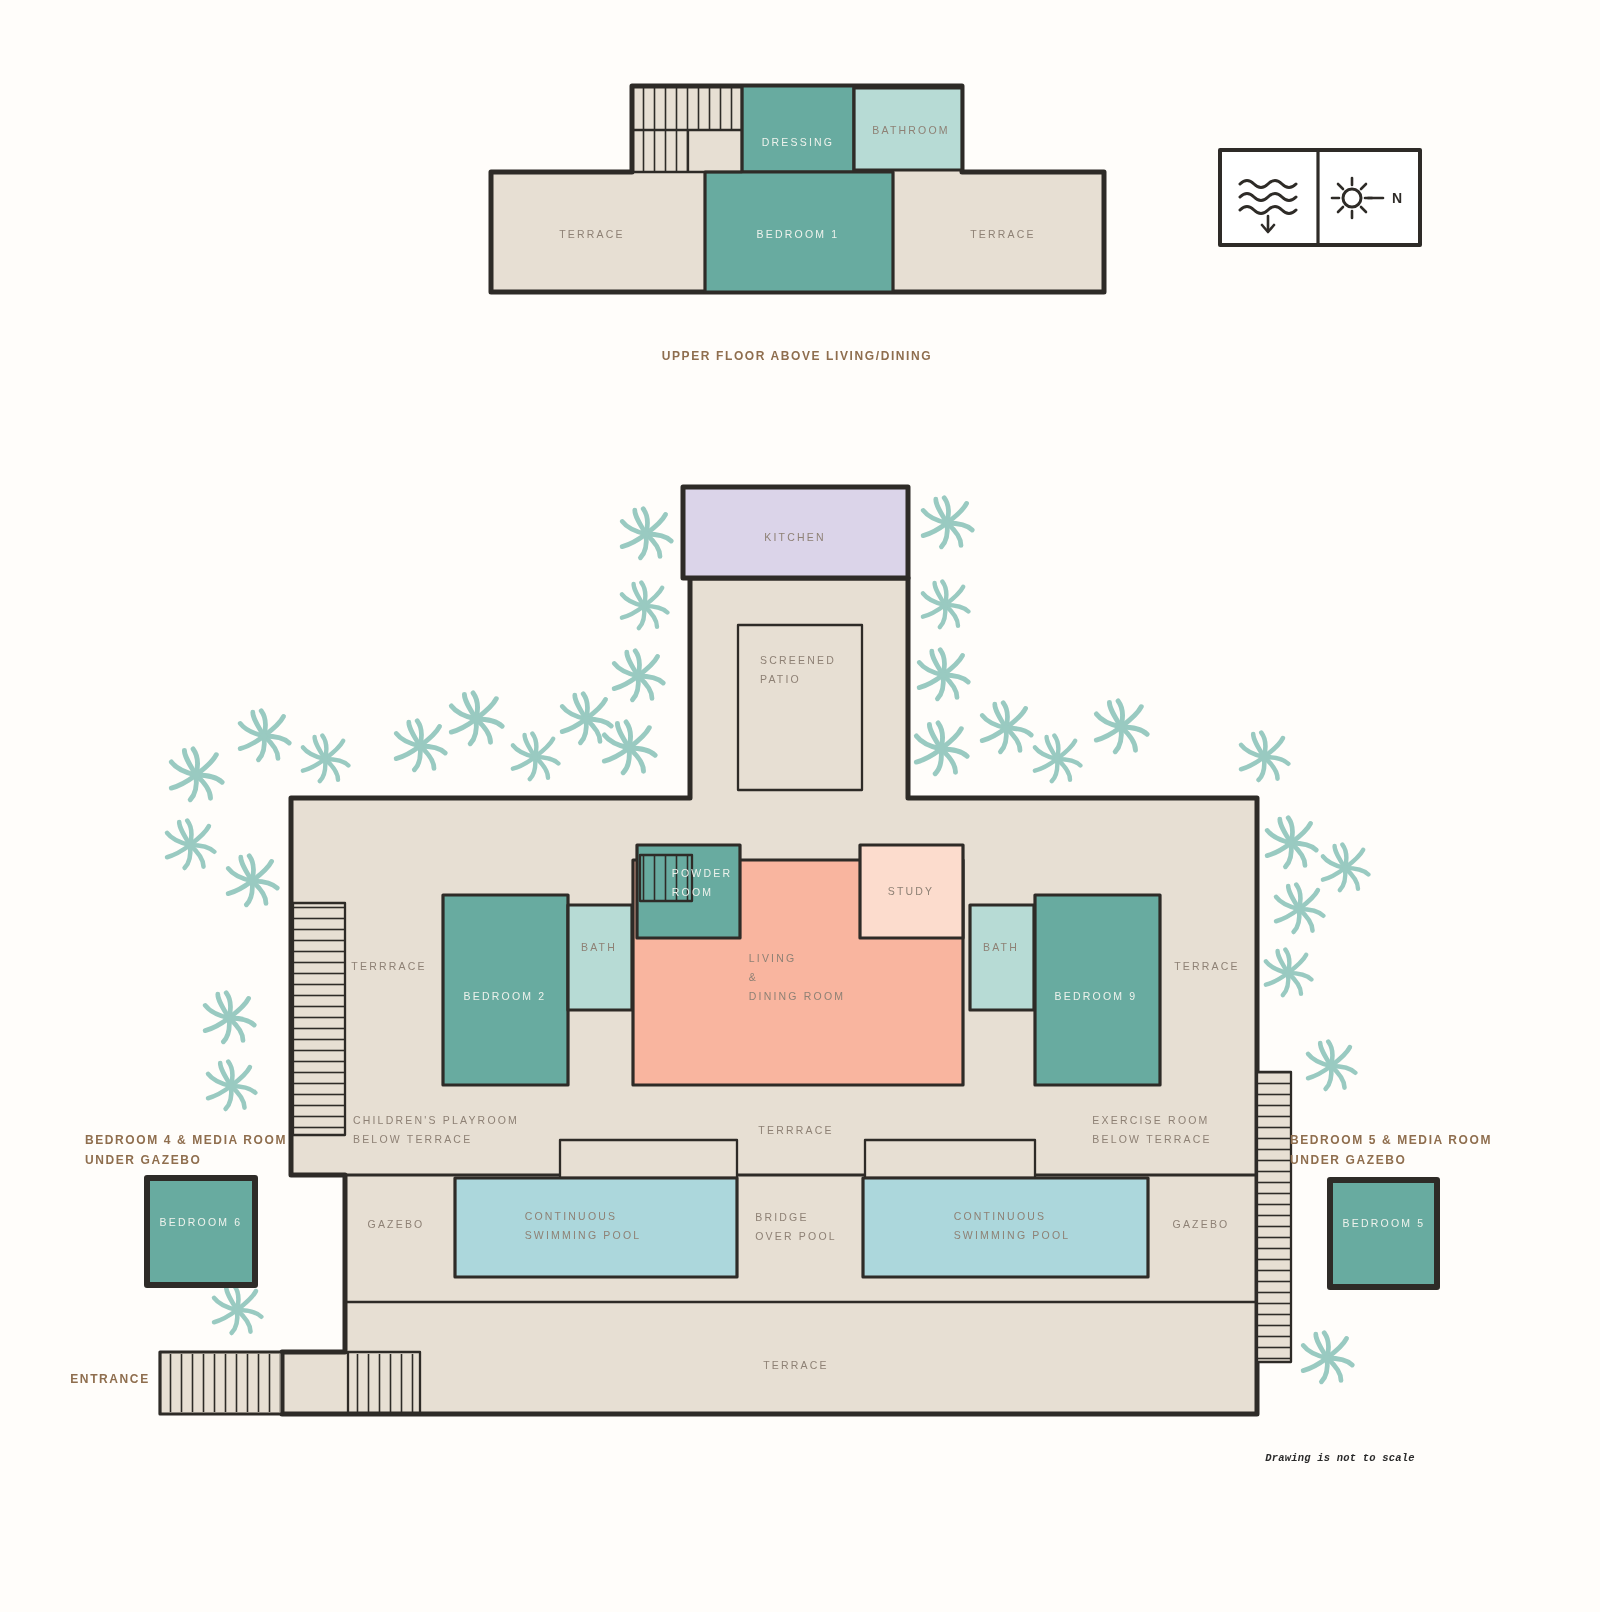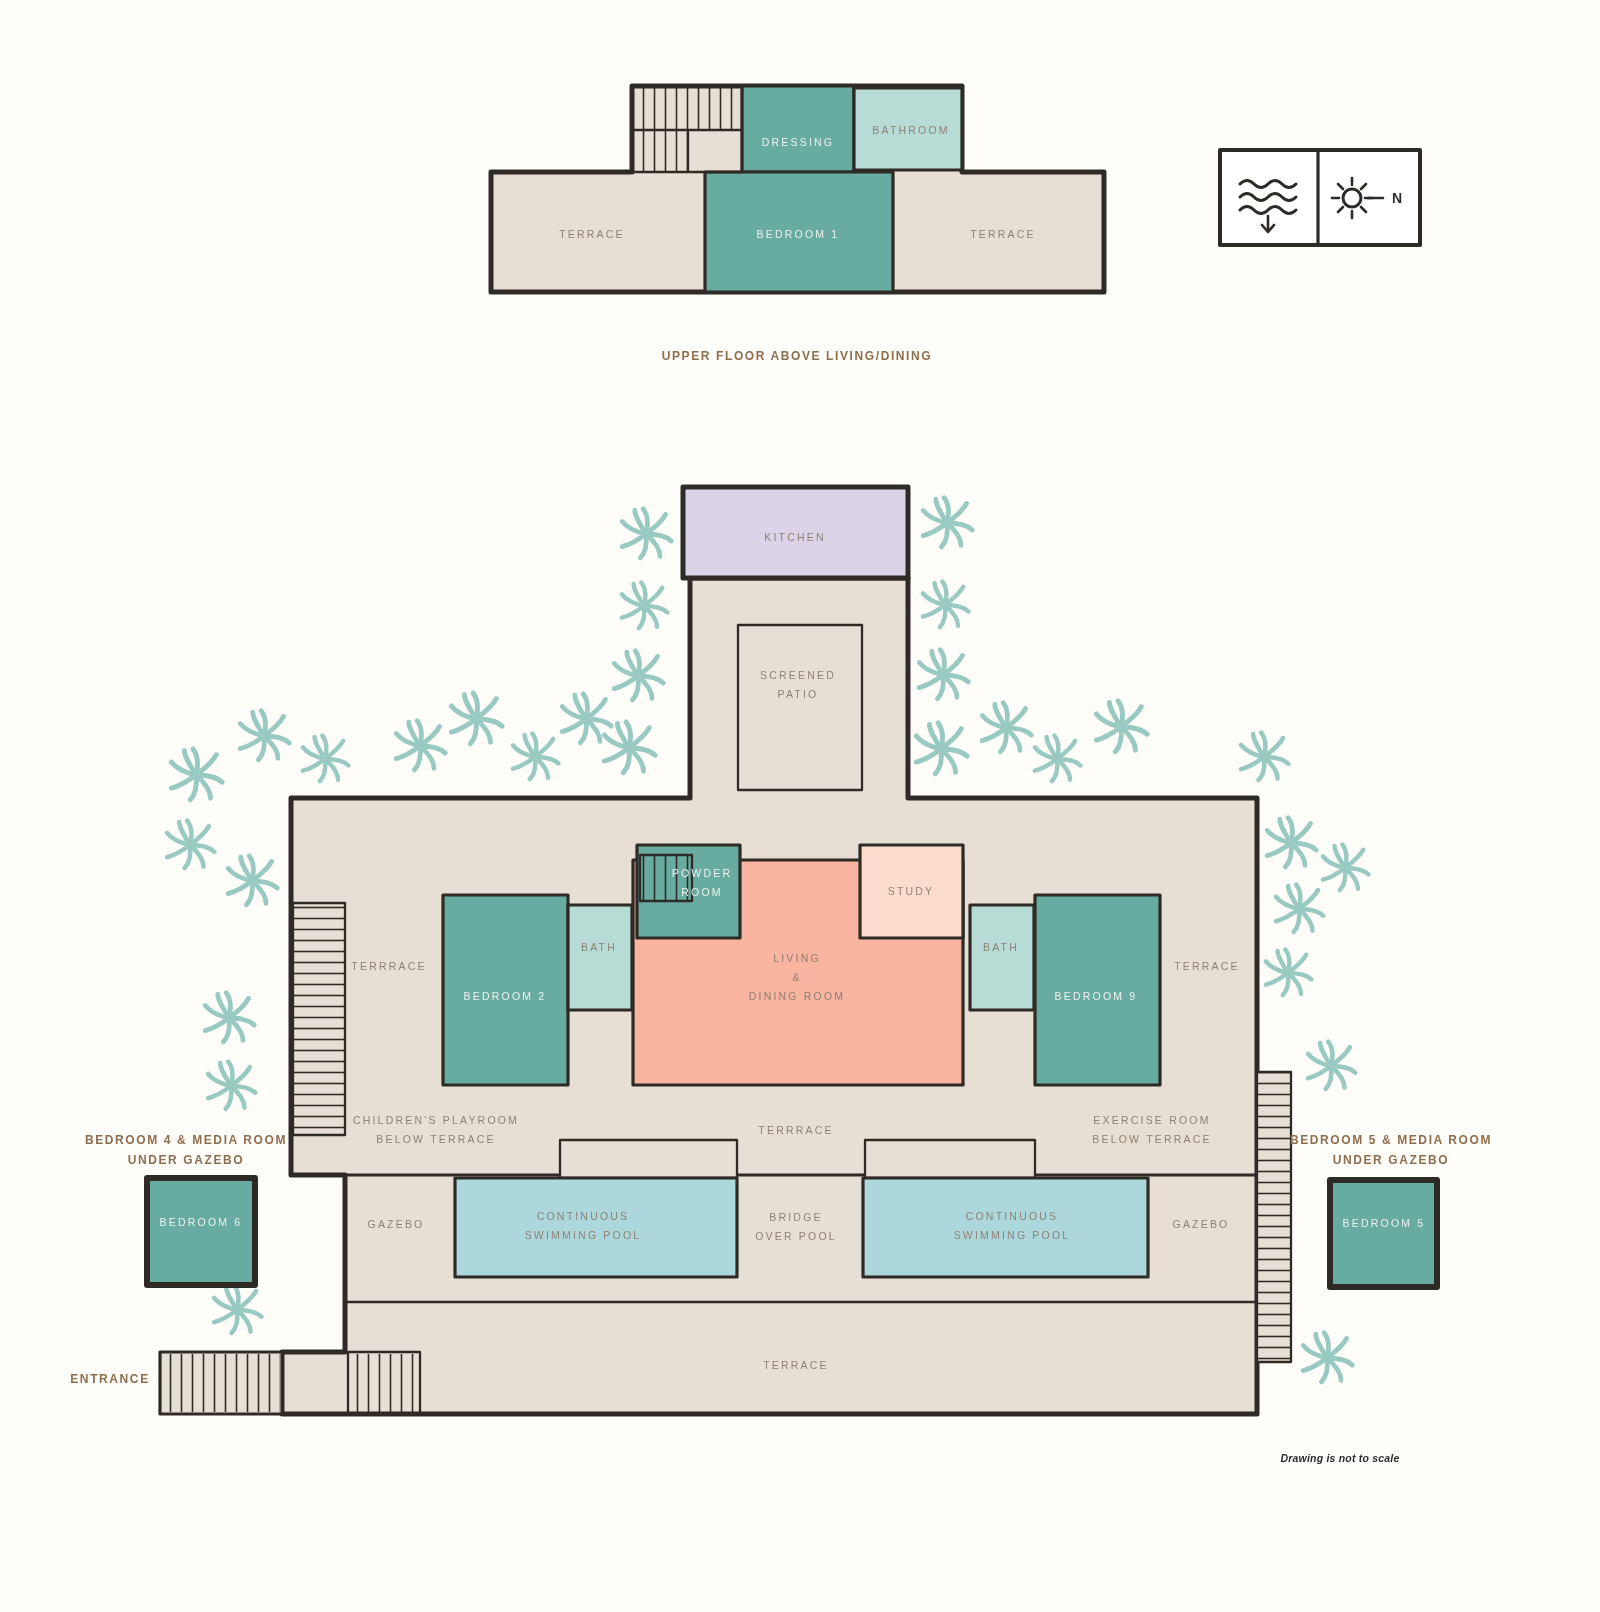--- a/index.html
+++ b/index.html
@@ -20,26 +20,26 @@
   .f-pool{fill:var(--pool)} .f-white{fill:#ffffff} .f-none{fill:none}
   .s5{stroke:var(--ink);stroke-width:5;stroke-linejoin:round}
   .s4{stroke:var(--ink);stroke-width:4;stroke-linejoin:round}
   .s3{stroke:var(--ink);stroke-width:3.2;stroke-linejoin:round}
   .s2{stroke:var(--ink);stroke-width:2.3;stroke-linejoin:round}
 
   
   .labels{position:absolute;inset:0;pointer-events:none}
   .lbl{position:absolute;transform:translate(-50%,-50%);
        font-size:10.5px;letter-spacing:2.2px;color:var(--label);
-       white-space:pre-line;text-align:center;line-height:1.8;
+       white-space:pre-line;line-height:1.8;
        font-family:"Liberation Sans",sans-serif}
   .lbl.on-teal{color:var(--teal-label)}
   .lbl.accent{font-weight:bold;color:var(--accent);font-size:12px;letter-spacing:1.6px;line-height:1.7}
   .lbl.north{font-weight:bold;color:var(--ink);font-size:14px;letter-spacing:0}
-  .lbl.script{font-family:Liberation Sans, sans-serif;font-style:italic;font-weight:bold;
+  .lbl.script{font-family:Liberation Mono, monospace;font-style:italic;font-weight:bold;
               font-size:10.5px;letter-spacing:.2px;color:#2b2b2b;white-space:nowrap}
 </style>
 </head>
 <body>
 
 <div class="canvas">
 
   <svg class="plan-svg" viewBox="0 0 1600 1612">
     <defs>
       <pattern id="hv" width="11" height="11" patternUnits="userSpaceOnUse">
@@ -192,21 +192,21 @@
     <div class="lbl" style="left:592px;top:234px">TERRACE</div>
     <div class="lbl on-teal" style="left:798px;top:234px">BEDROOM 1</div>
     <div class="lbl" style="left:1003px;top:234px">TERRACE</div>
     <div class="lbl on-teal" style="left:798px;top:142px">DRESSING</div>
     <div class="lbl" style="left:911px;top:130px">BATHROOM</div>
     <div class="lbl accent" style="left:797px;top:356px">UPPER FLOOR ABOVE LIVING/DINING</div>
 
     <div class="lbl north" style="left:1397px;top:199px">N</div>
 
     <div class="lbl" style="left:795px;top:537px">KITCHEN</div>
-    <div class="lbl" style="left:798px;top:685px">SCREENED
+    <div class="lbl" style="left:798px;top:670px">SCREENED
 PATIO</div>
     <div class="lbl" style="left:389px;top:966px">TERRRACE</div>
     <div class="lbl on-teal" style="left:505px;top:996px">BEDROOM 2</div>
     <div class="lbl" style="left:599px;top:947px">BATH</div>
     <div class="lbl on-teal" style="left:702px;top:883px">POWDER
 ROOM</div>
     <div class="lbl" style="left:797px;top:977px">LIVING
 &amp;
 DINING ROOM</div>
     <div class="lbl" style="left:911px;top:891px">STUDY</div>

